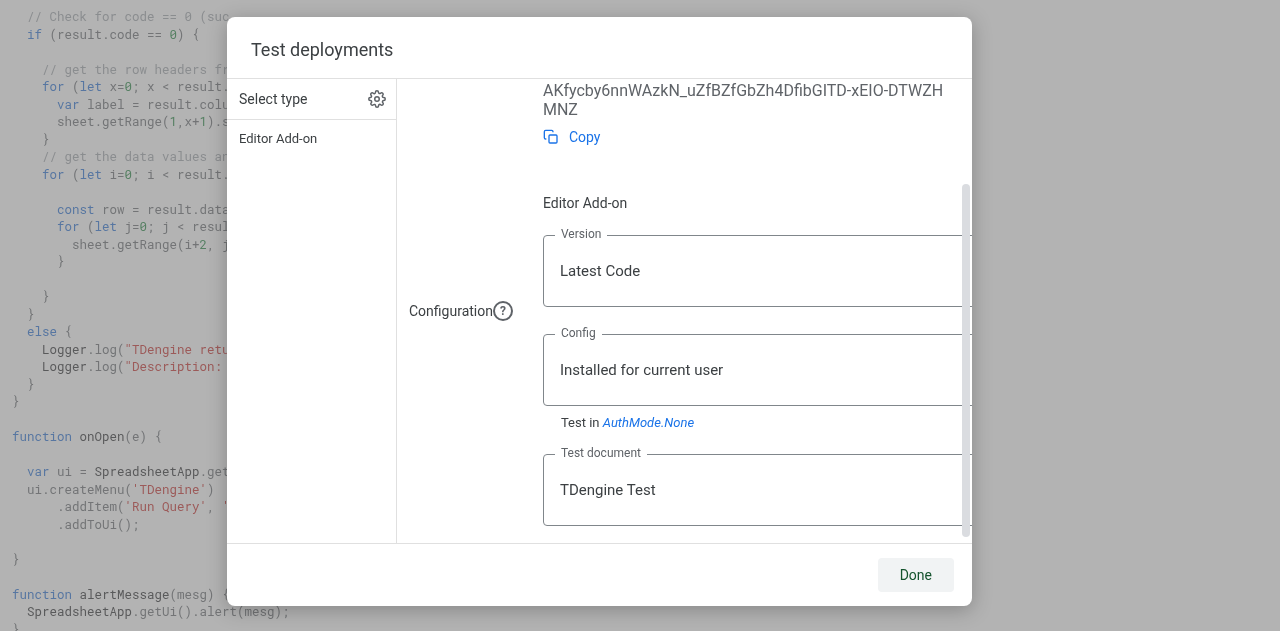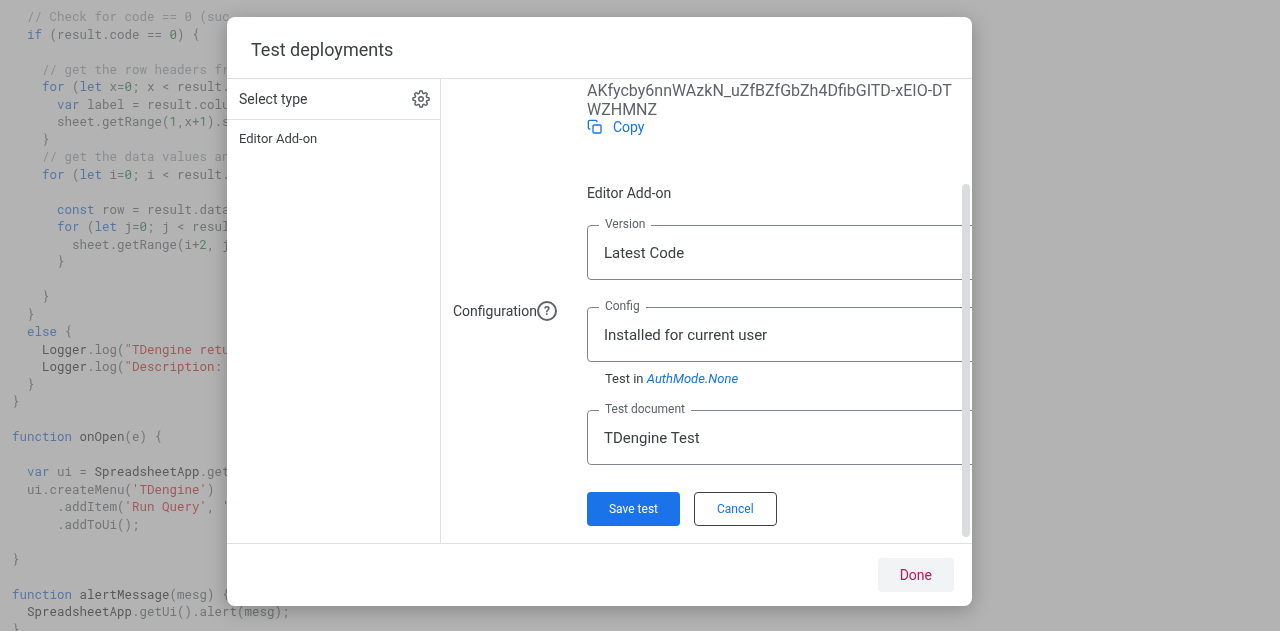--- a/index.html
+++ b/index.html
@@ -57,21 +57,21 @@
       border-bottom: 1px solid #e0e0e0;
     }
     .dialog-body {
       flex: 1;
       display: flex;
       min-height: 0;
     }
     
     
     .sidebar {
-      width: 214px;
+      width: 170px;
       border-right: 1px solid #e0e0e0;
       display: flex;
       flex-direction: column;
     }
     .sidebar-header {
       display: flex;
       align-items: center;
       justify-content: space-between;
       padding: 11px 10px 11px 12px;
       border-bottom: 1px solid #e0e0e0;
@@ -144,20 +144,21 @@
       color: #5f6368;
       margin-top: 2px;
       word-break: break-all;
     }
     .copy-row {
       display: flex;
       align-items: center;
       gap: 10px;
       color: #1a73e8;
       font-size: 14px;
+      margin-top: 10px;
       cursor: pointer;
     }
     .copy-icon {
       width: 16px;
       height: 16px;
     }
     
     .section-title {
       font-size: 14px;
       color: #3c4043;
@@ -174,21 +175,21 @@
       top: -8px;
       left: 12px;
       background: #fff;
       padding: 0 6px;
       font-size: 12px;
       color: #5f6368;
     }
     .field-box {
       border: 1px solid #80868b;
       border-radius: 4px;
-      height: 55px;
+      height: 72px;
       display: flex;
       align-items: center;
       padding: 0 16px;
       font-size: 15px;
       color: #3c4043;
       width: 505px;
       justify-content: space-between;
     }
     .dropdown-arrow {
       width: 0; height: 0;
@@ -236,21 +237,21 @@
     
     
     .dialog-footer {
       border-top: 1px solid #e0e0e0;
       padding: 14px 18px;
       display: flex;
       justify-content: flex-end;
     }
     .btn-done {
       background: #f1f3f4;
-      color: #be185d;
+      color: #14532d;
       border: none;
       border-radius: 4px;
       font-size: 14px;
       padding: 9px 22px;
       cursor: not-allowed;
       font-family: inherit;
     }
   </style>
 </head>
 <body>

